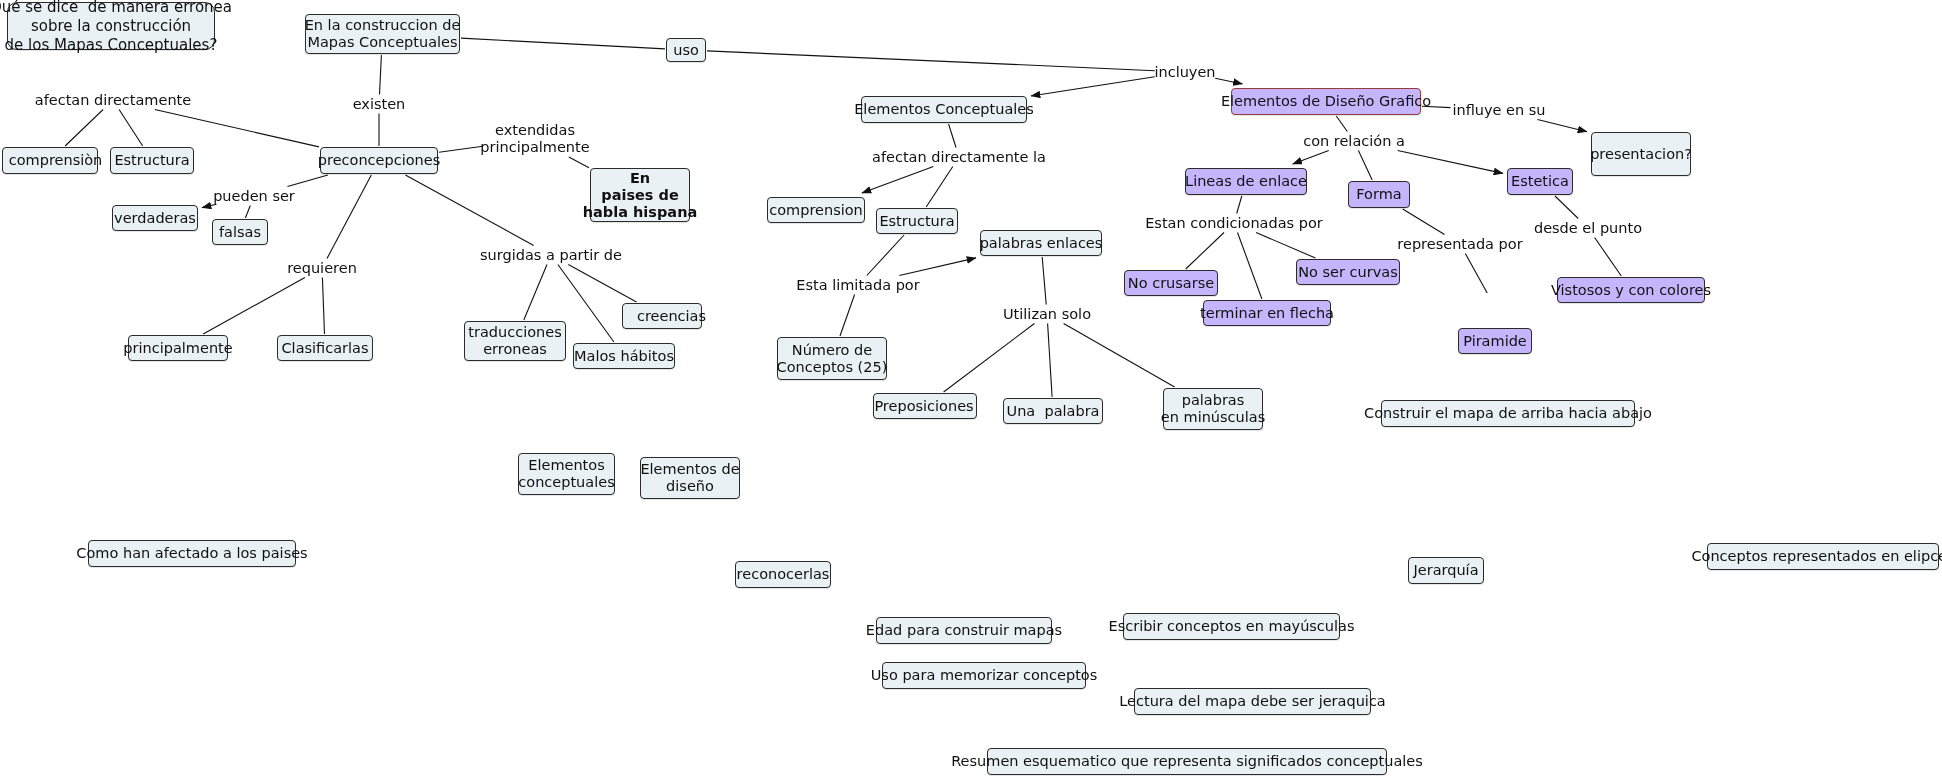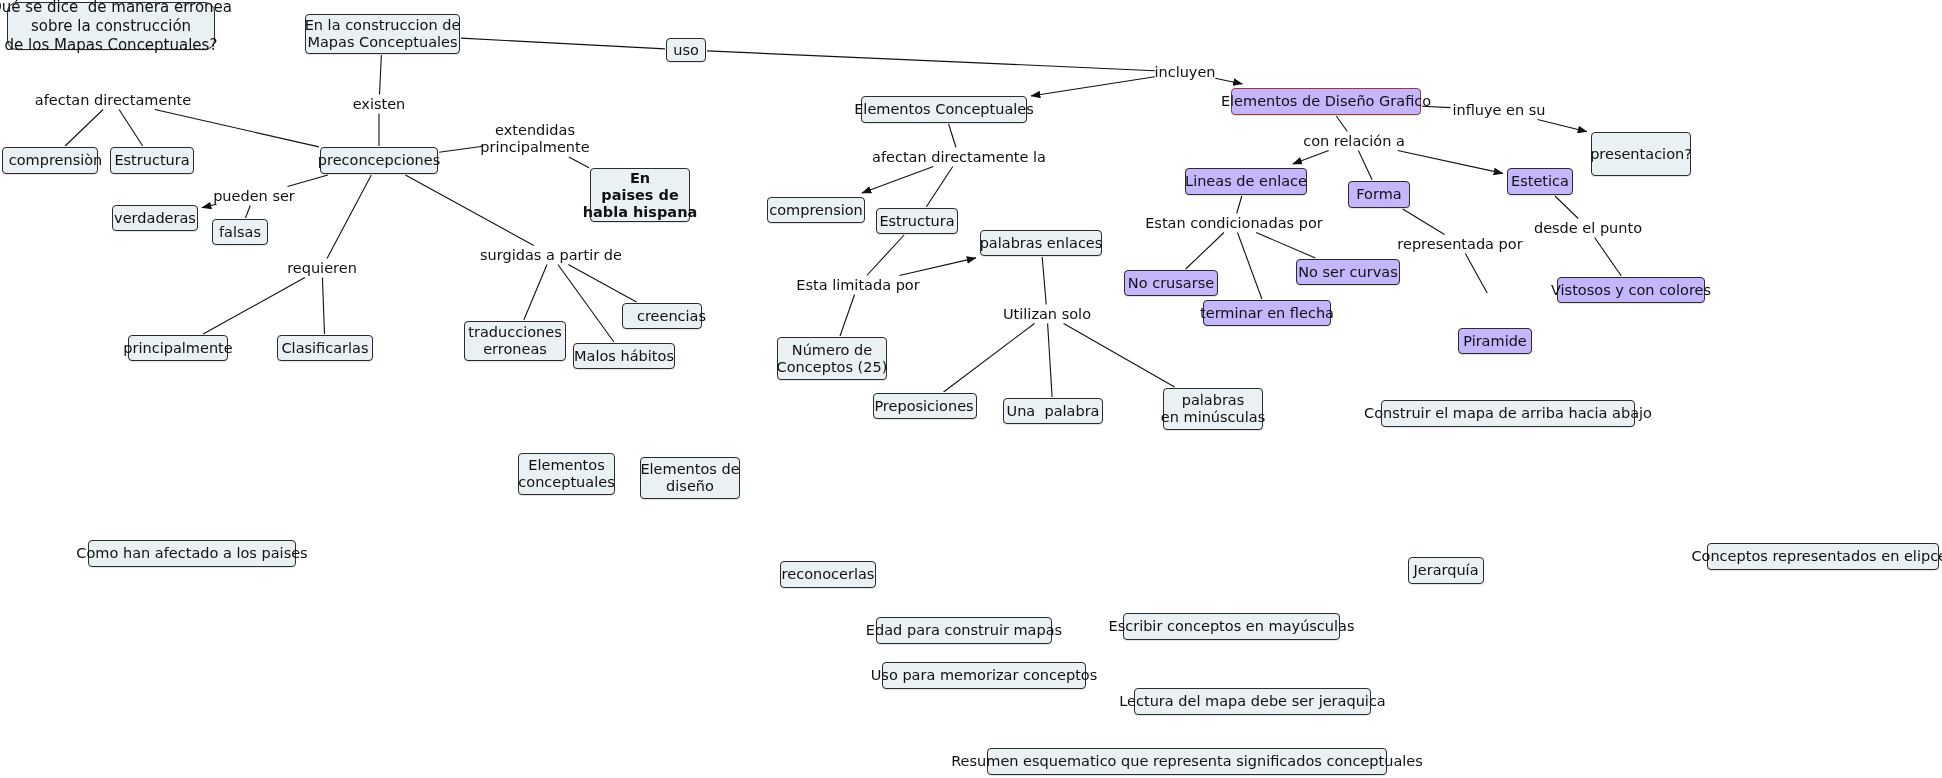--- a/index.html
+++ b/index.html
@@ -185,21 +185,21 @@
       <div class="node" style="left: 873px; top: 393px; width: 104px; height: 26px; padding-left: 7px;">Preposiciones</div>
       <div class="node" style="left: 1003px; top: 398px; width: 100px; height: 26px;">Una  palabra</div>
       <div class="node" style="left: 1163px; top: 388px; width: 100px; height: 42px;">palabras
 en minúsculas</div>
       <div class="node" style="left: 1381px; top: 400px; width: 254px; height: 27px;">Construir el mapa de arriba hacia abajo</div>
       <div class="node" style="left: 518px; top: 453px; width: 97px; height: 42px;">Elementos
 conceptuales</div>
       <div class="node" style="left: 640px; top: 457px; width: 100px; height: 42px;">Elementos de
 diseño</div>
       <div class="node" style="left: 88px; top: 540px; width: 208px; height: 27px;">Como han afectado a los paises</div>
-      <div class="node" style="left: 735px; top: 561px; width: 96px; height: 27px; margin-left: 45px;">reconocerlas</div>
+      <div class="node" style="left: 735px; top: 561px; width: 96px; height: 27px;">reconocerlas</div>
       <div class="node" style="left: 1408px; top: 557px; width: 76px; height: 27px;">Jerarquía</div>
       <div class="node" style="left: 1707px; top: 543px; width: 232px; height: 27px;">Conceptos representados en elipces</div>
       <div class="node" style="left: 876px; top: 617px; width: 176px; height: 27px;">Edad para construir mapas</div>
       <div class="node" style="left: 1123px; top: 613px; width: 217px; height: 27px;">Escribir conceptos en mayúsculas</div>
       <div class="node" style="left: 882px; top: 662px; width: 204px; height: 27px;">Uso para memorizar conceptos</div>
       <div class="node" style="left: 1134px; top: 688px; width: 237px; height: 27px;">Lectura del mapa debe ser jeraquica</div>
       <div class="node" style="left: 987px; top: 748px; width: 400px; height: 27px;">Resumen esquematico que representa significados conceptuales</div>
     </div>
 </div>
 

